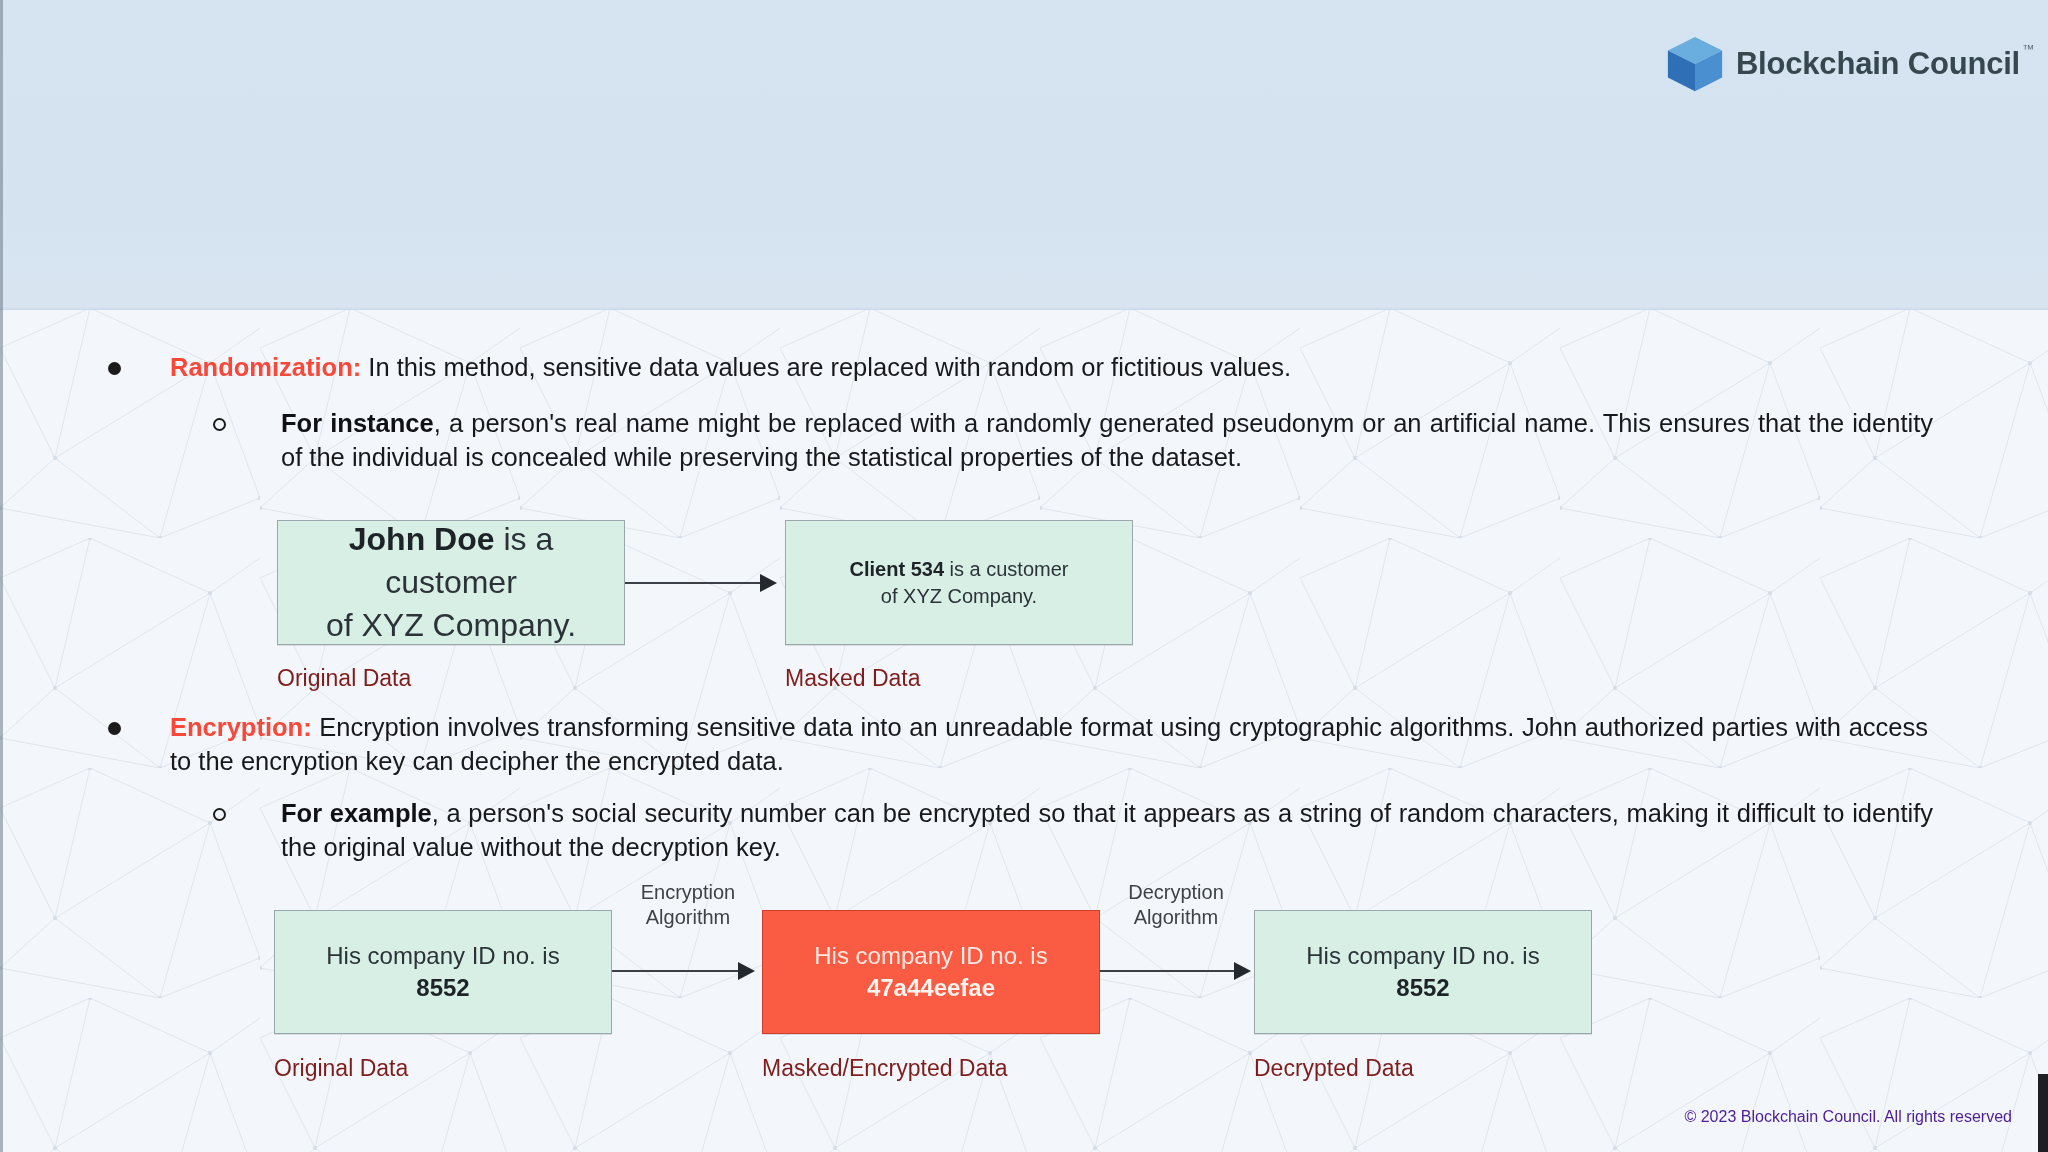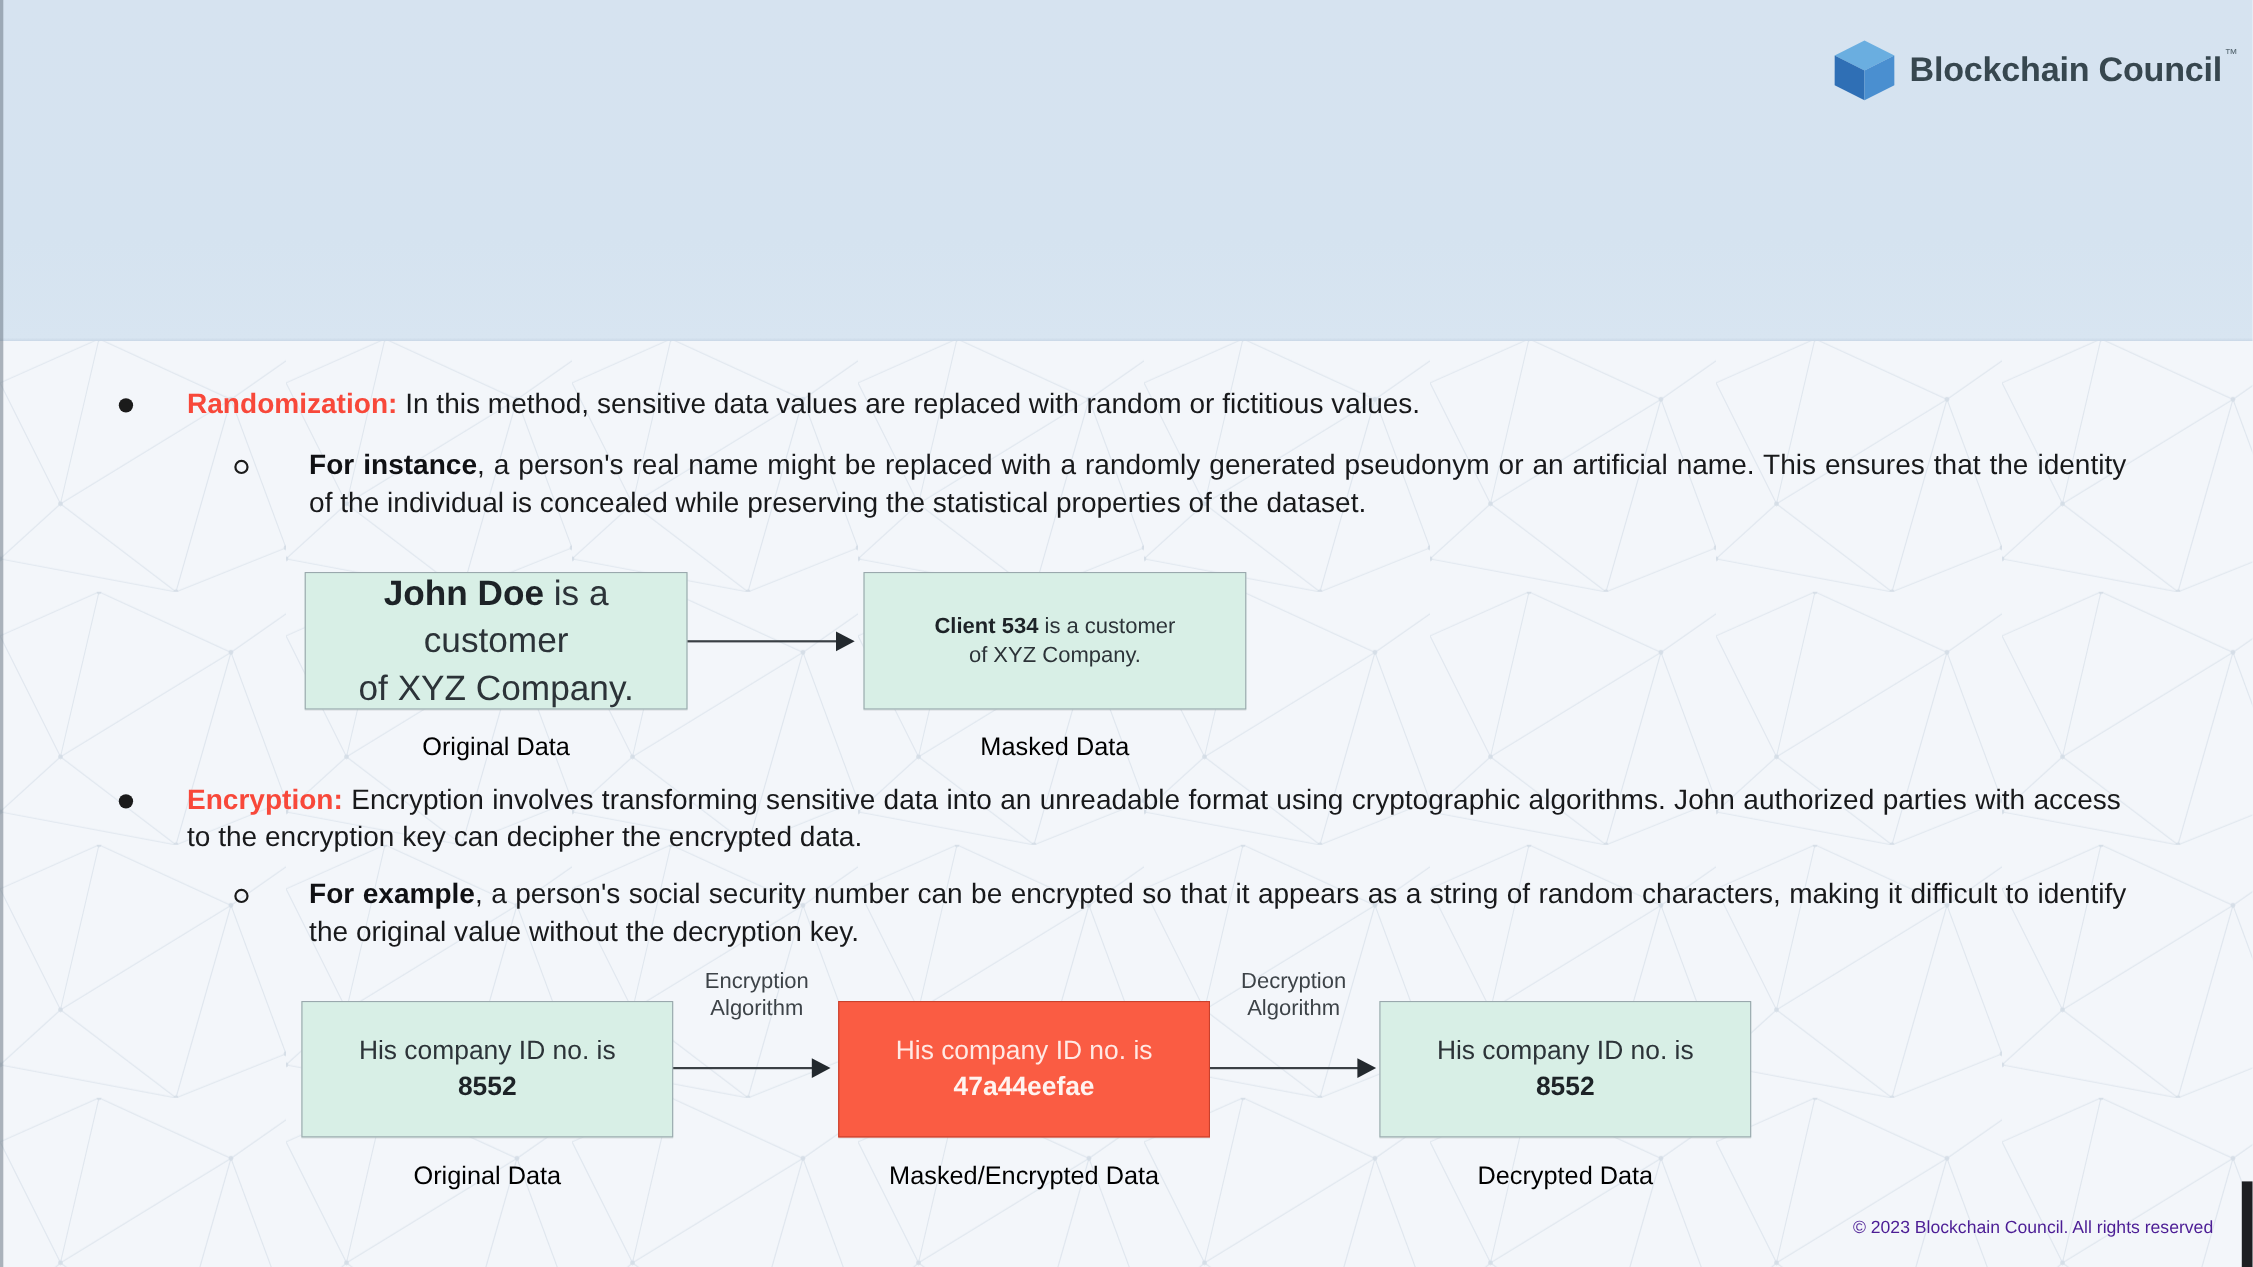--- a/index.html
+++ b/index.html
@@ -160,22 +160,21 @@
   .dbox.red {
     background: #fa5c43;
     border-color: #c9402c;
     color: #ffe9e4;
   }
   .dbox b { font-weight: 700; color: #1d2327; }
   .dbox.red b { color: #fff3ef; }
 
   .dlabel {
     position: absolute;
-    text-align: center;
-    color: #000000;
+    color: #7f1d1d;
     font-size: 23px;
     font-family: "Liberation Sans", sans-serif;
   }
 
   .arrow-line {
     position: absolute;
     height: 2px;
     background: #3a4045;
   }
   .arrow-head {

